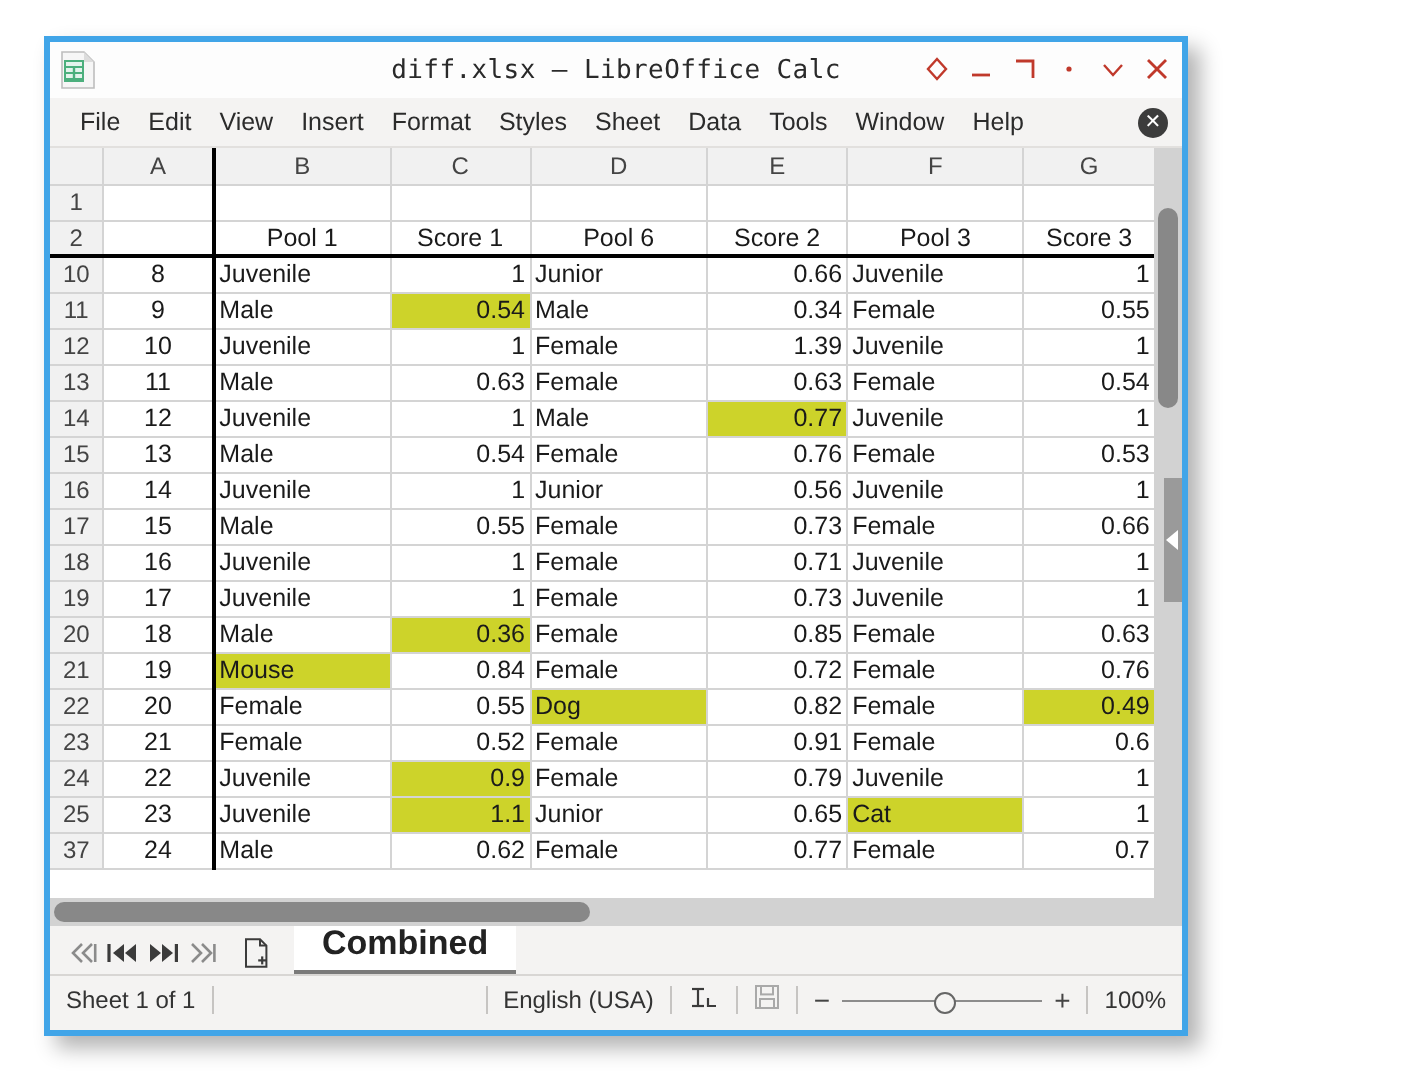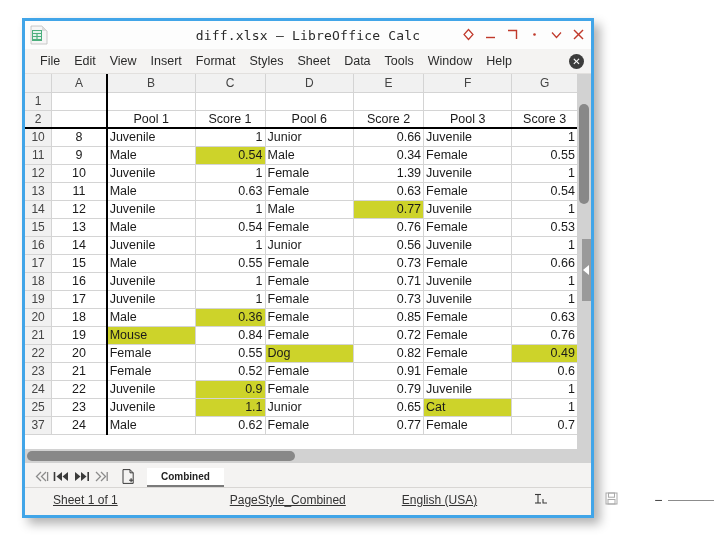--- a/index.html
+++ b/index.html
@@ -193,38 +193,38 @@
   }
   .addsheet {
     width: 22px; height: 22px;
     display: flex; align-items: center; justify-content: center;
     margin-left: 6px;
     cursor: pointer;
   }
   .sheettab {
     margin-left: 8px;
     padding: 3px 14px 3px 14px;
-    font-size: 10px;
+    font-size: 17px;
     font-weight: bold;
     color: #222;
     background: #ffffff;
     border-bottom: 2px solid #7a7a7a;
     cursor: pointer;
   }
   
   .statusbar {
     height: 24px;
     background: #f4f3f2;
     display: flex;
     align-items: center;
     font-size: 12px;
     color: #333;
     box-sizing: border-box;
   }
-  .sb { padding: 0 28px; white-space: nowrap; text-decoration: underline; }
+  .sb { padding: 0 8px; white-space: nowrap; }
   .sbsep { width: 1px; height: 14px; background: #c6c4c2; }
   .zoomwrap {
     display: flex; align-items: center; gap: 6px;
     padding: 0 8px;
   }
   .zline { width: 100px; height: 1px; background: #8c8c8c; position: relative; }
   .zknob {
     position: absolute; left: 46px; top: -4px;
     width: 9px; height: 9px; border-radius: 50%;
     background: #f4f3f2; border: 1px solid #666;
@@ -593,21 +593,20 @@
           <line x1="7.1" y1="11.2" x2="11.1" y2="11.2" stroke="#3b3b3b" stroke-width="1.1"></line>
         </svg>
       </div>
       <div class="sheettab">Combined</div>
     </div>
 
     <div class="statusbar">
       <div class="sb">Sheet 1 of 1</div>
       <div class="sbsep"></div>
       <div class="sb" style="flex:1"></div>
-      <div class="sb">PageStyle_Combined</div>
       <div class="sbsep"></div>
       <div class="sb">English (USA)</div>
       <div class="sbsep"></div>
       <div class="sb">
         <svg width="16" height="12" viewBox="0 0 16 12">
             <line x1="2" y1="1.5" x2="8" y2="1.5" stroke="#3b3b3b" stroke-width="1.1"></line>
             <line x1="5" y1="1.5" x2="5" y2="10" stroke="#3b3b3b" stroke-width="1.1"></line>
             <line x1="2" y1="10" x2="8" y2="10" stroke="#3b3b3b" stroke-width="1.1"></line>
             <polyline points="10,6 10,10 14,10" fill="none" stroke="#3b3b3b" stroke-width="1.1"></polyline>
           </svg>

